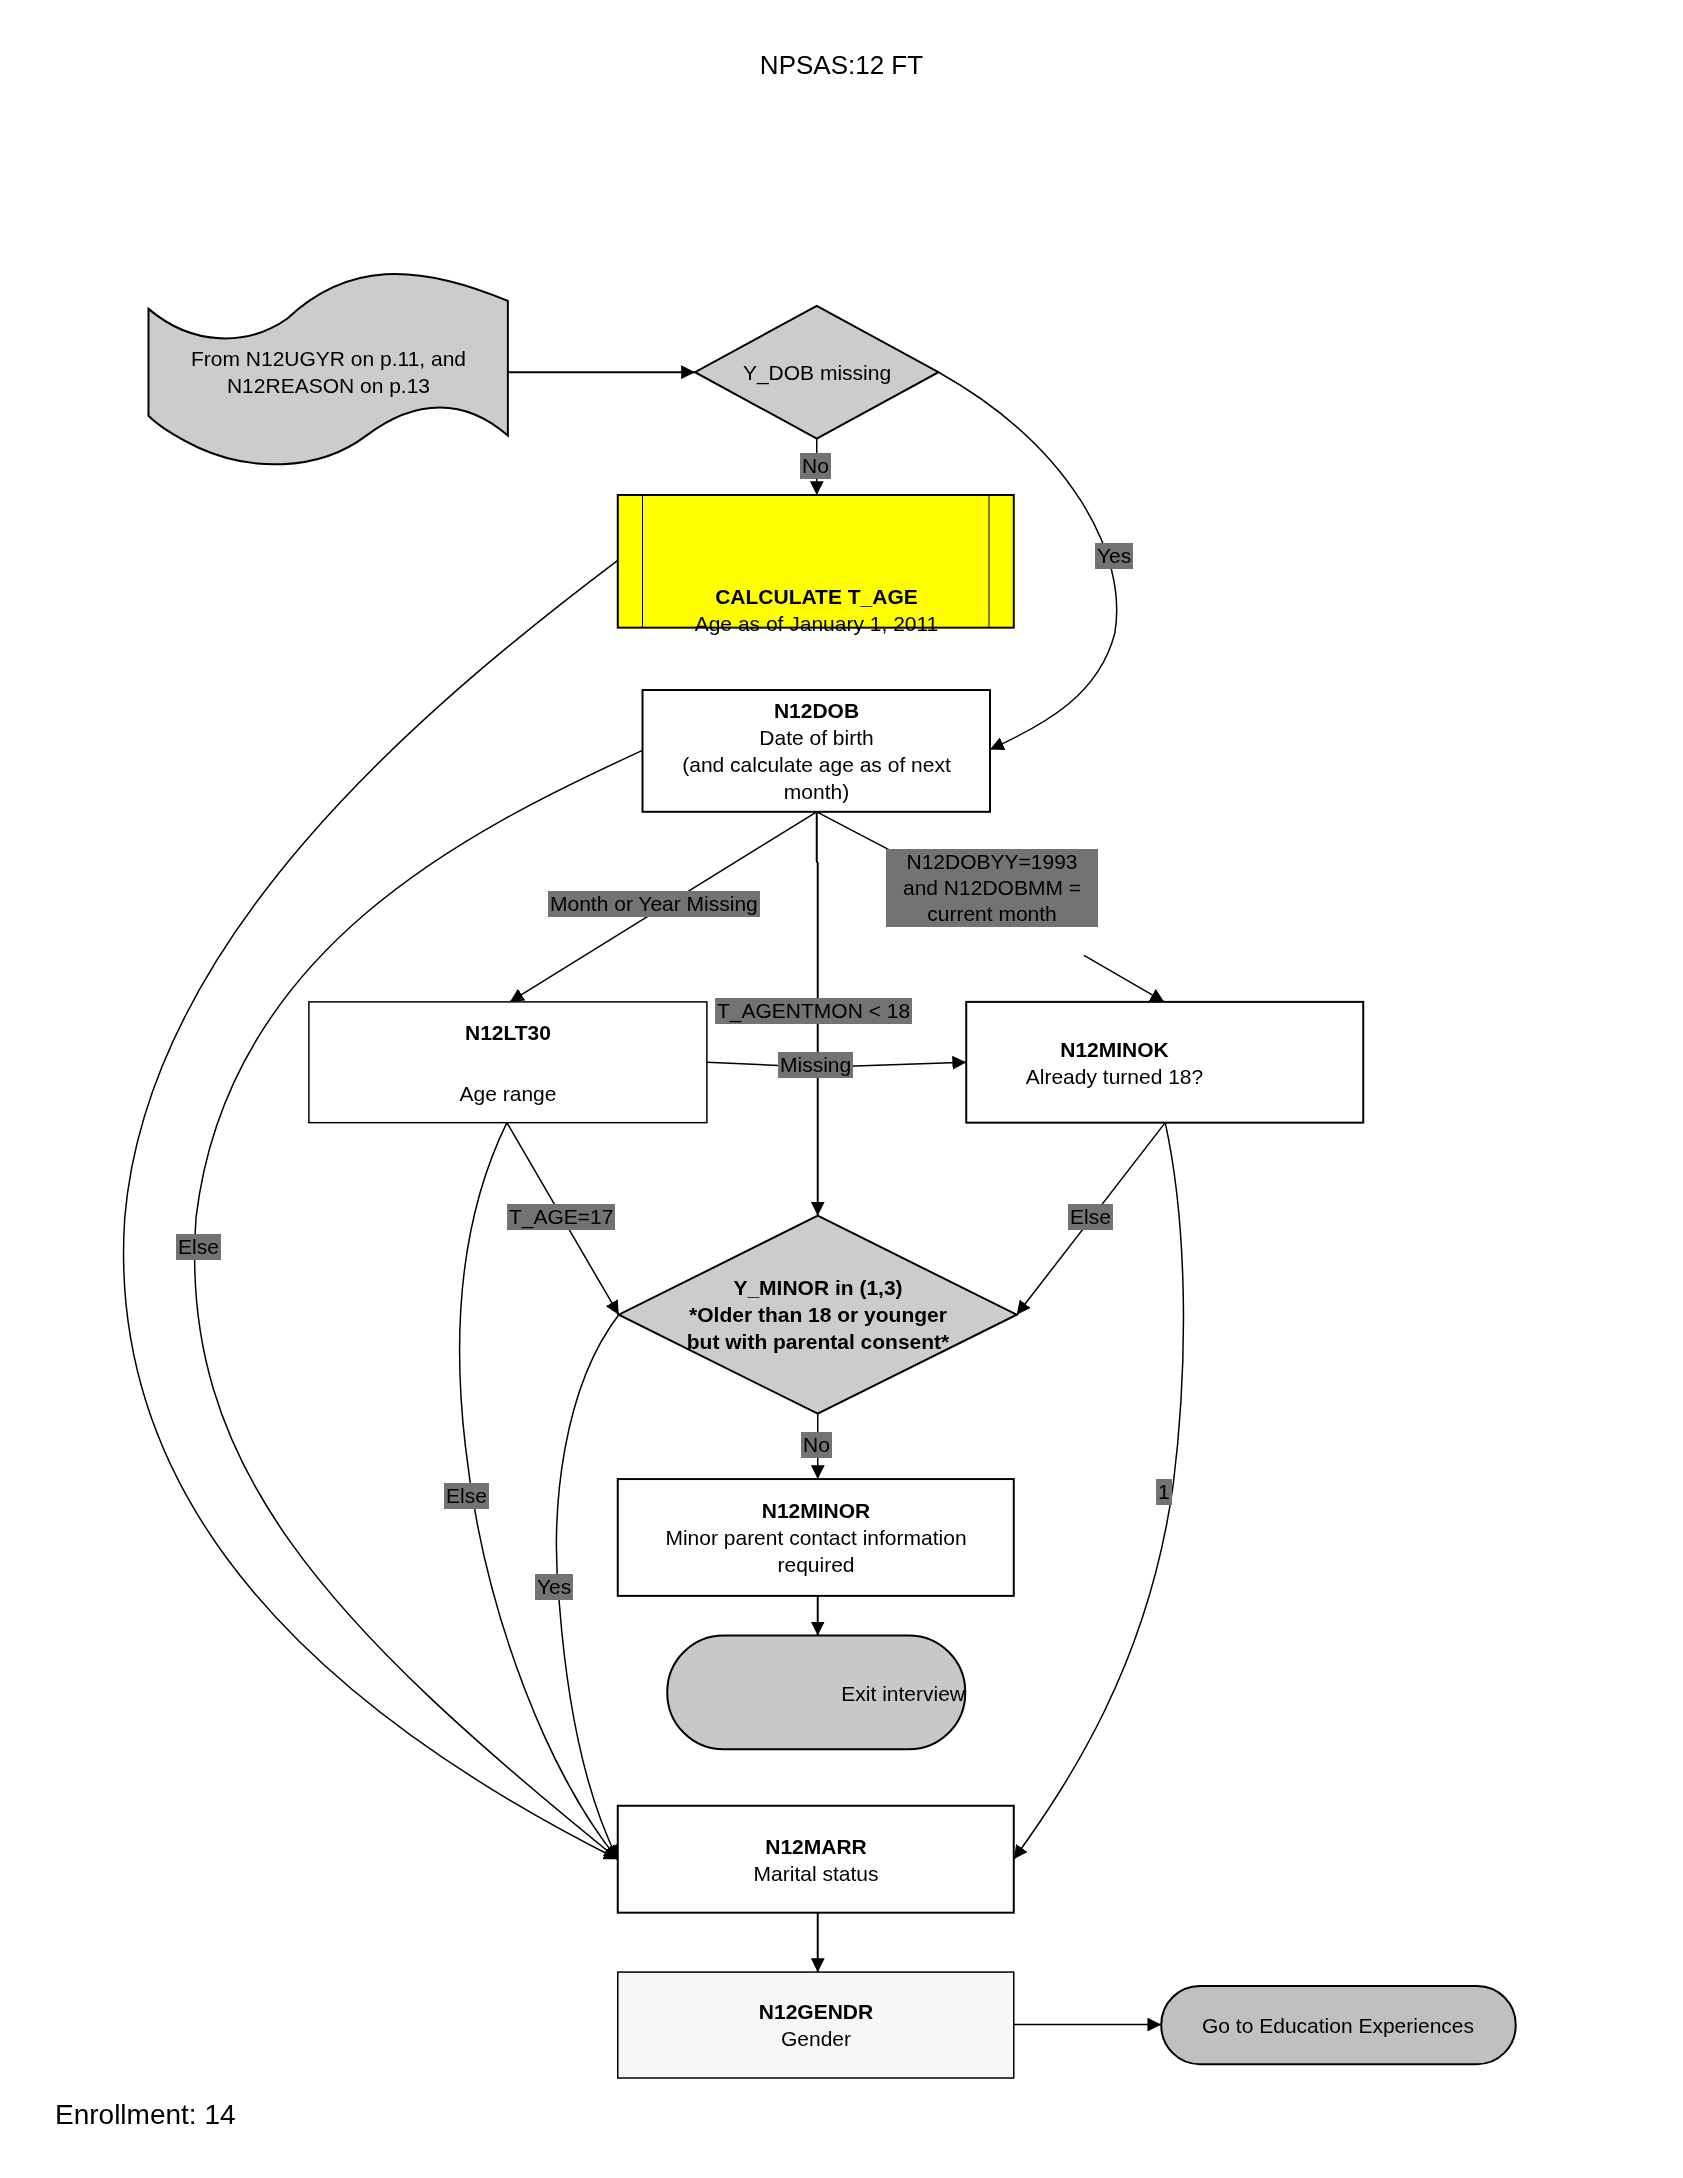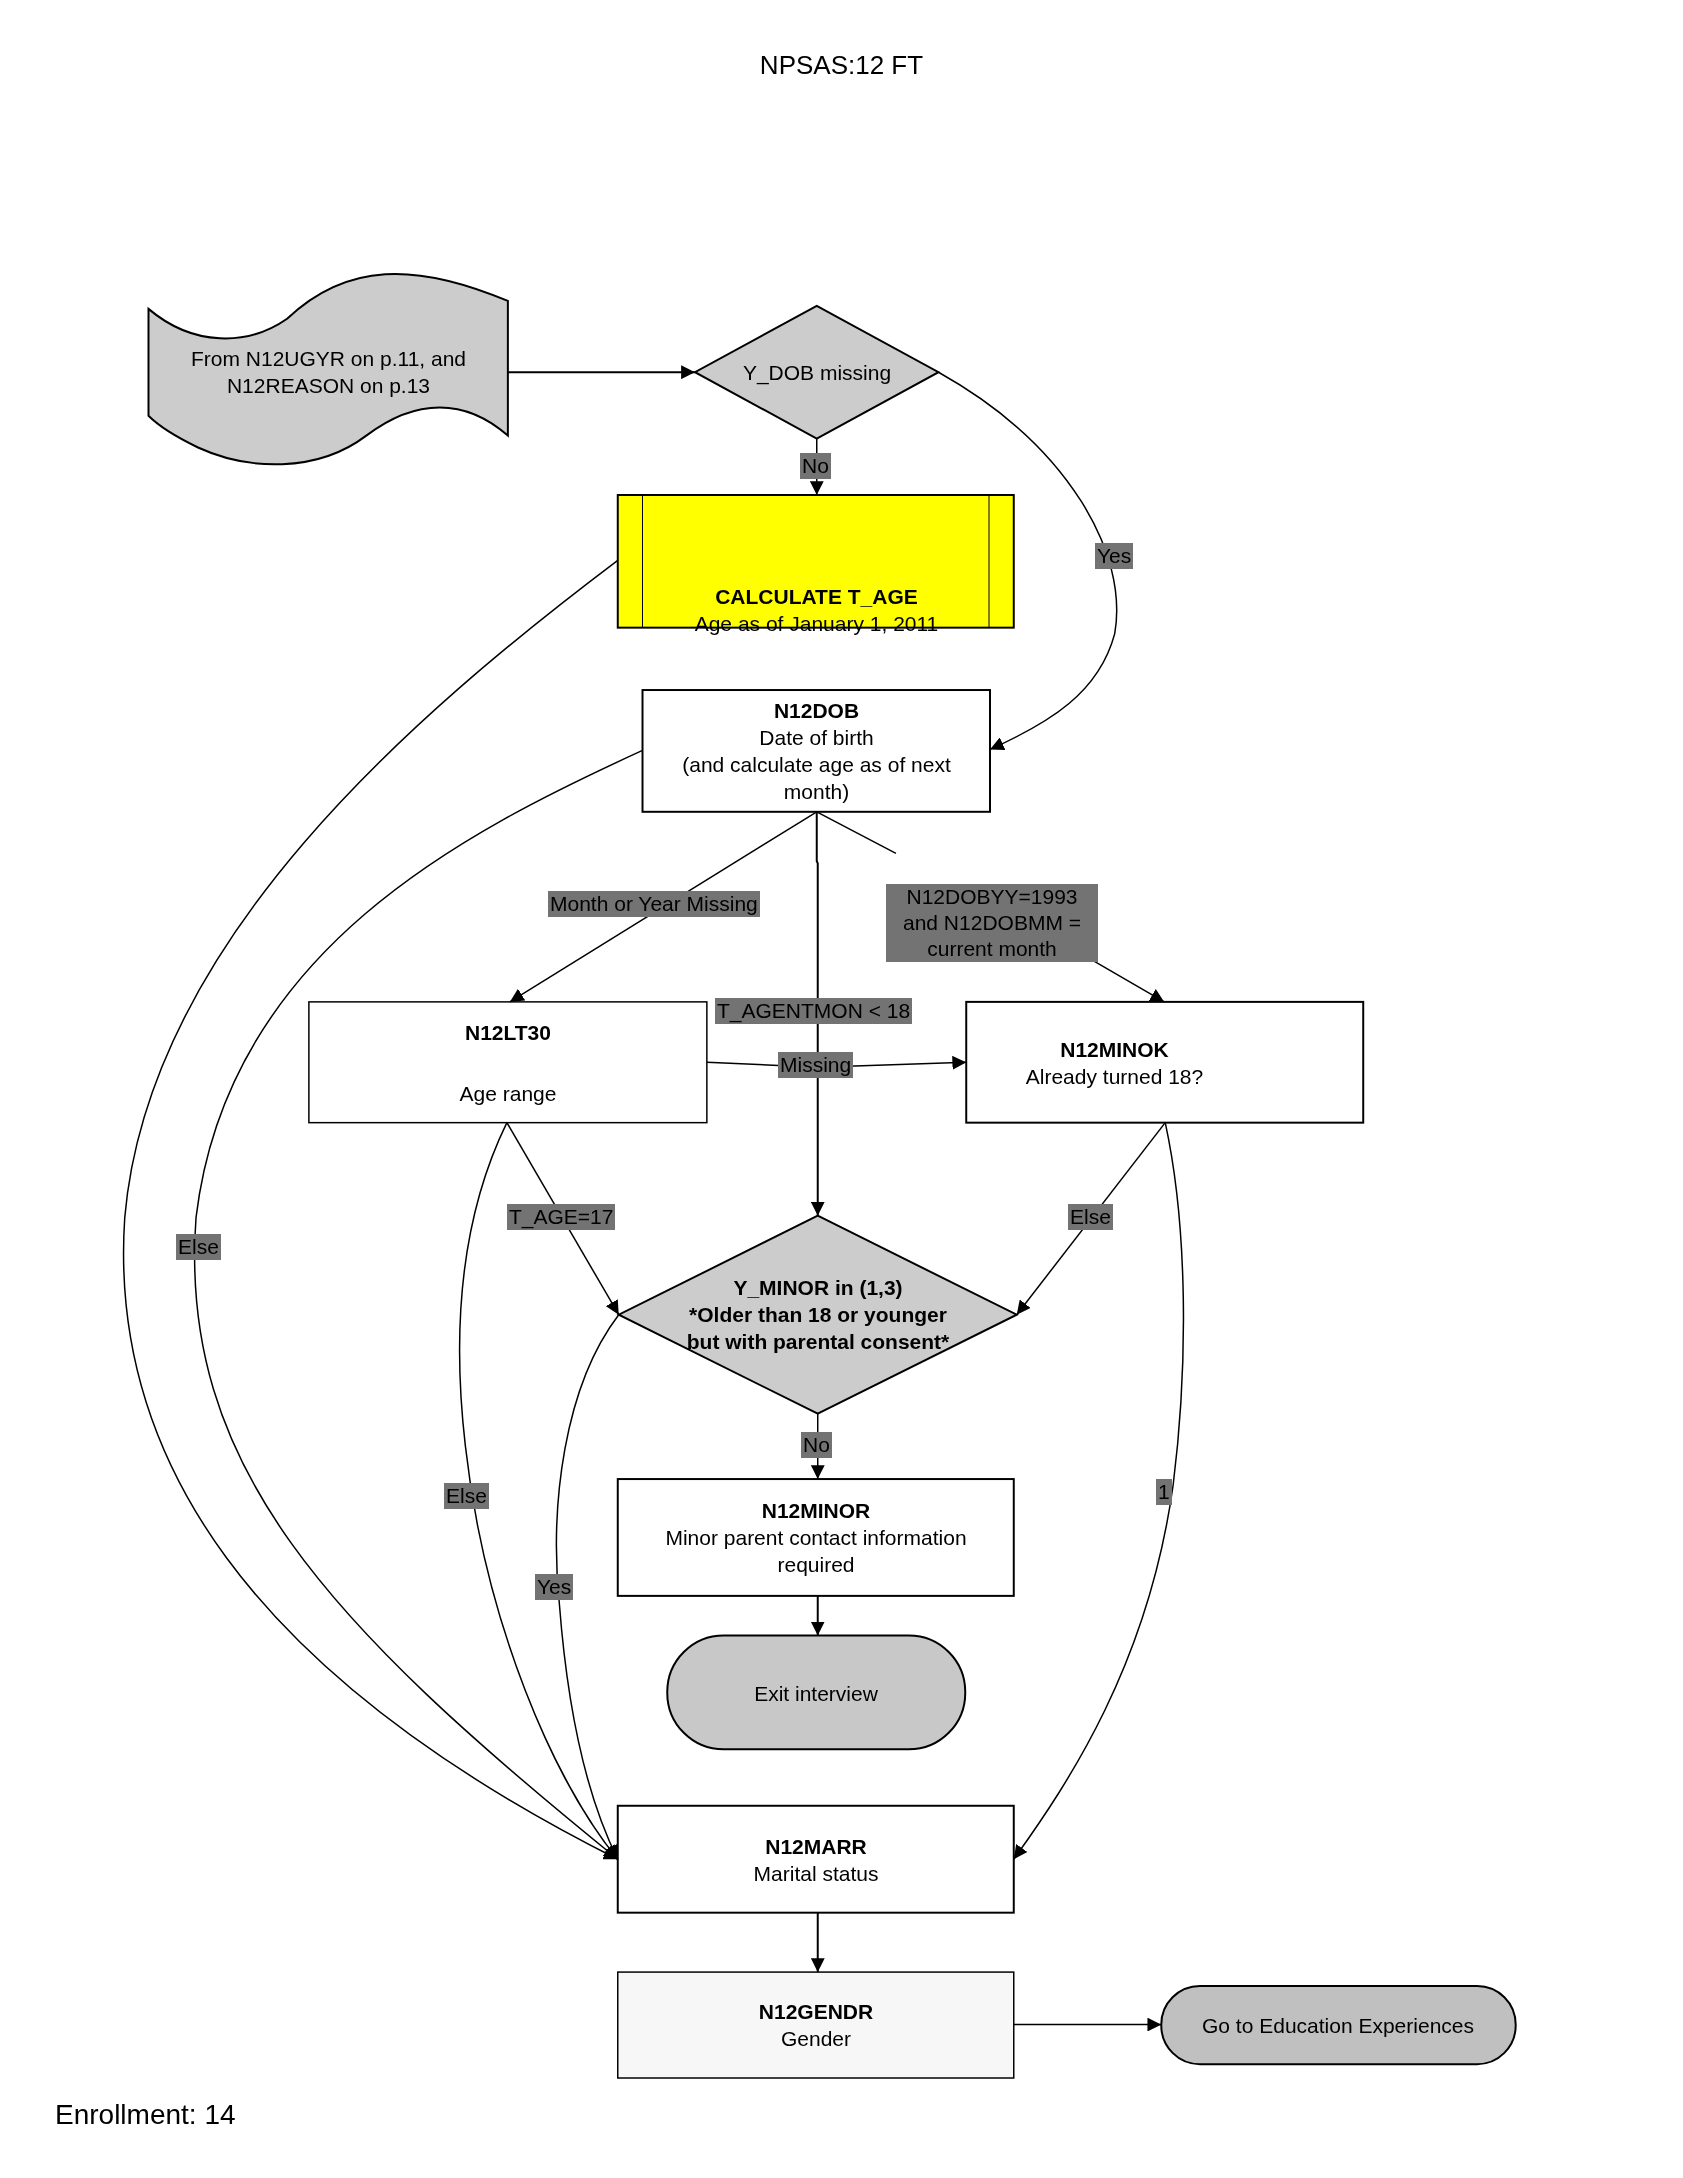--- a/index.html
+++ b/index.html
@@ -87,39 +87,39 @@
 <div class="node-text" style="left:619px; top:1269px; width:398px; height:91px;font-weight:bold;">
   <span>Y_MINOR in (1,3)</span>
   <span>*Older than 18 or younger</span>
   <span>but with parental consent*</span>
 </div>
 <div class="node-text" style="left:618px; top:1479px; width:396px; height:117px;">
   <span class="b">N12MINOR</span>
   <span>Minor parent contact information</span>
   <span>required</span>
 </div>
-<div class="node-text" style="left:667px; top:1636px; width:298px; height:114px;">
+<div class="node-text" style="left:667px; top:1636px; width:298px; height:114px;align-items:flex-end;">
   <span>Exit interview</span>
 </div>
 <div class="node-text" style="left:618px; top:1806px; width:396px; height:107px;">
   <span class="b">N12MARR</span>
   <span>Marital status</span>
 </div>
 <div class="node-text" style="left:618px; top:1972px; width:396px; height:106px;">
   <span class="b">N12GENDR</span>
   <span>Gender</span>
 </div>
 <div class="node-text" style="left:1161px; top:1986px; width:354px; height:78px;">
   <span>Go to Education Experiences</span>
 </div>
 
 <div class="lbl" style="left:800px; top:453px;">No</div>
 <div class="lbl" style="left:1095px; top:543px;">Yes</div>
 <div class="lbl" style="left:548px; top:891px;">Month or Year Missing</div>
-<div class="lbl multi" style="left:886px; top:849px; width:208px;margin-top:35px;">
+<div class="lbl multi" style="left:886px; top:849px; width:208px;">
   <div>N12DOBYY=1993</div>
   <div>and N12DOBMM =</div>
   <div>current month</div>
 </div>
 <div class="lbl" style="left:715px; top:998px;">T_AGENTMON &lt; 18</div>
 <div class="lbl" style="left:778px; top:1052px;">Missing</div>
 <div class="lbl" style="left:507px; top:1204px;">T_AGE=17</div>
 <div class="lbl" style="left:176px; top:1234px;">Else</div>
 <div class="lbl" style="left:1068px; top:1204px;">Else</div>
 <div class="lbl" style="left:801px; top:1432px;">No</div>

